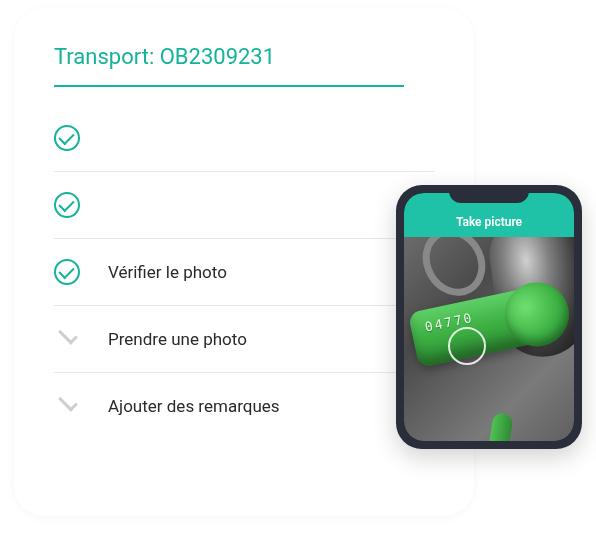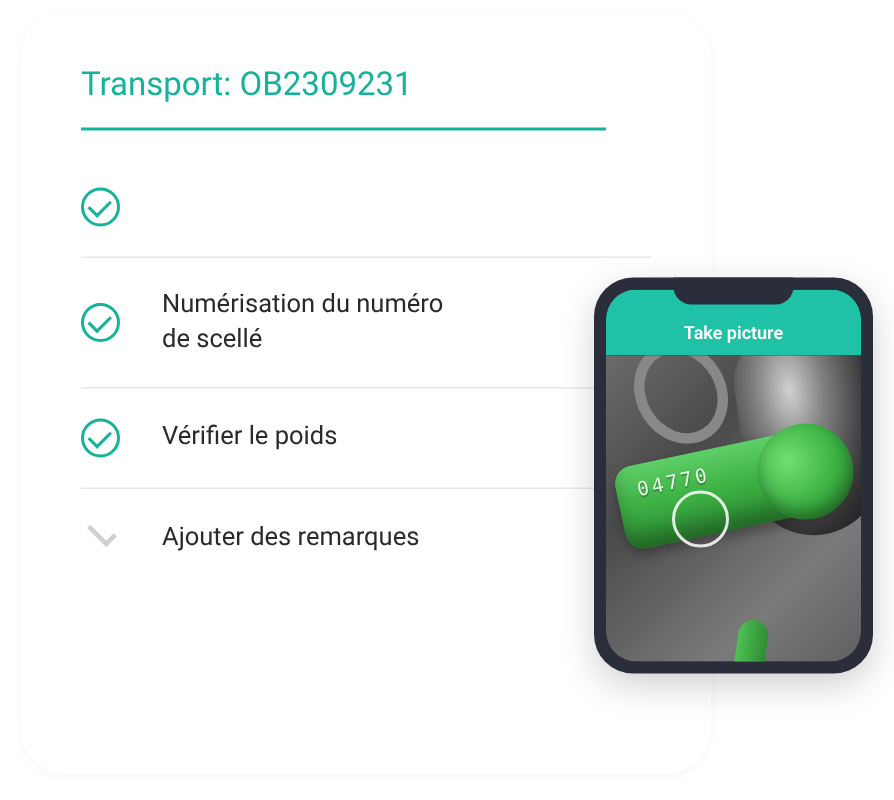--- a/index.html
+++ b/index.html
@@ -260,31 +260,35 @@
     <div class="check-row">
       <div class="icon-circle">
           <div class="check-done"></div>
         </div>
     </div>
 
     <div class="check-row">
       <div class="icon-circle">
           <div class="check-done"></div>
         </div>
-      <div class="check-label" style="white-space:pre-line">Numérisation du numéro
-de scellé</div>
     </div>
 
     <div class="check-row">
       <div class="icon-circle">
           <div class="check-done"></div>
         </div>
-      <div class="check-label">Vérifier le poids</div>
-    </div>
-
+      <div class="check-label">Vérifier le photo</div>
+    </div>
+
+    <div class="check-row">
+      <div class="icon-circle">
+          <div class="check-pending"></div>
+        </div>
+      <div class="check-label">Prendre une photo</div>
+    </div>
 
     <div class="check-row">
       <div class="icon-circle">
           <div class="check-pending"></div>
         </div>
       <div class="check-label">Ajouter des remarques</div>
     </div>
 
   </div>
 </div>

